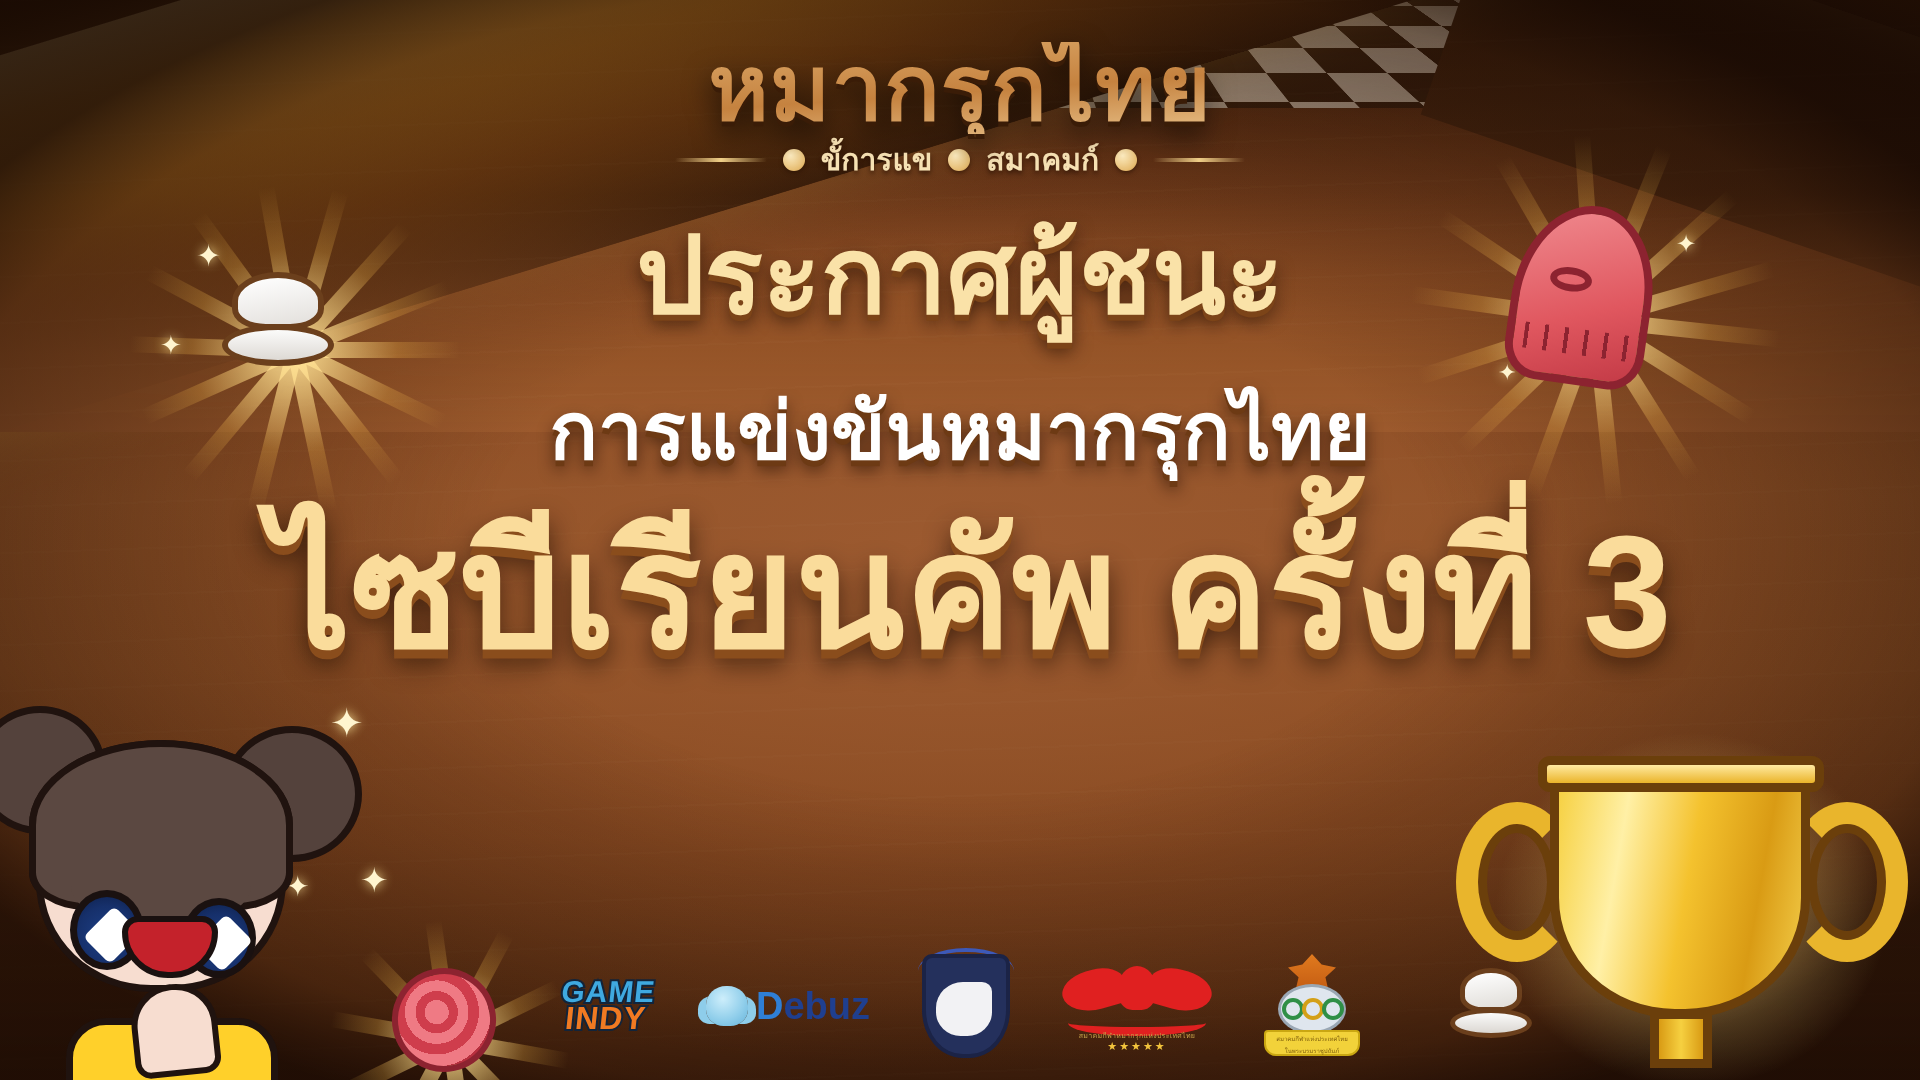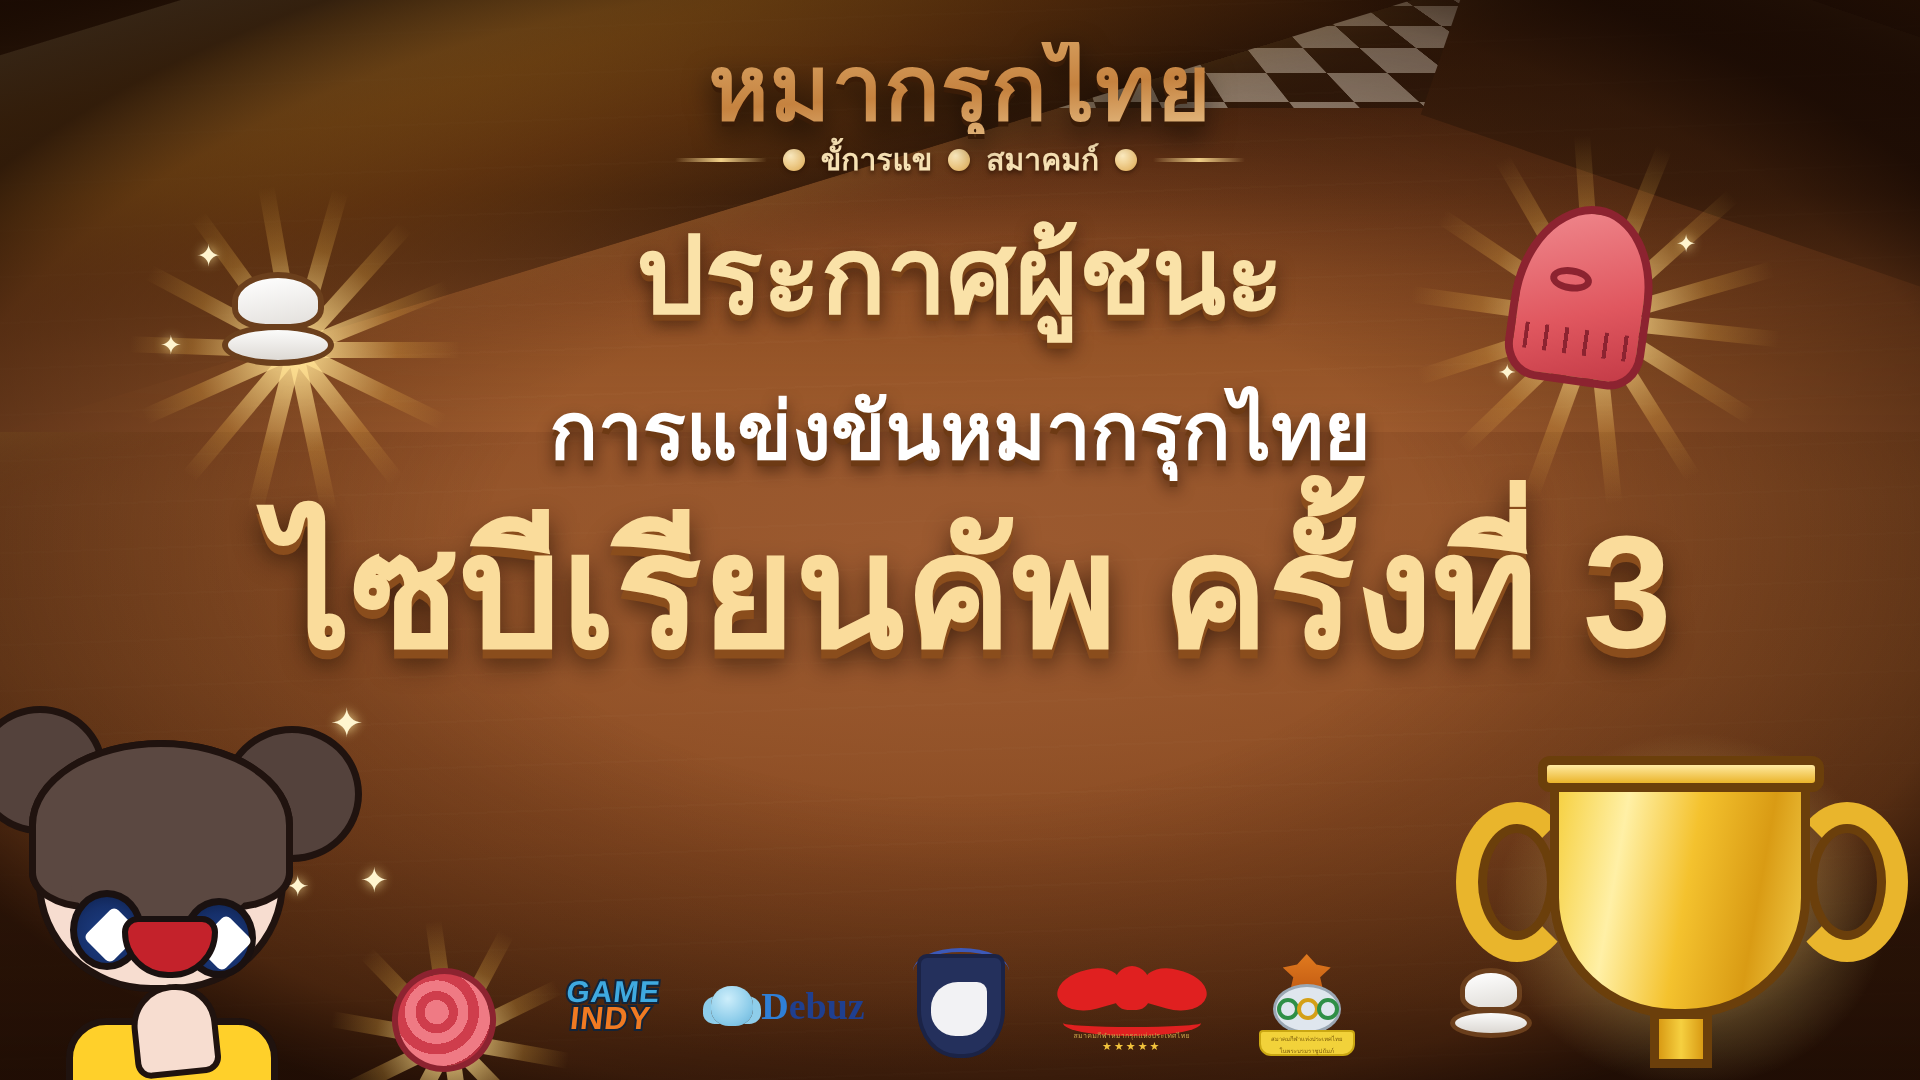--- a/index.html
+++ b/index.html
@@ -170,21 +170,21 @@
   .sp{display:flex;align-items:center;justify-content:center;}
   .sp-gameindy{flex-direction:column;line-height:.86;transform:skewX(-6deg);}
   .sp-gameindy .g1{font-size:30px;font-weight:700;color:#3fa9e0;
     -webkit-text-stroke:4px #12243a;paint-order:stroke fill;letter-spacing:1px;}
   .sp-gameindy .g2{font-size:32px;font-weight:700;color:#f07a22;
     -webkit-text-stroke:4px #12243a;paint-order:stroke fill;letter-spacing:1px;}
   .sp-debuz{gap:8px;}
   .sp-debuz .bug{width:42px;height:40px;border-radius:48% 48% 42% 42%;
     background:radial-gradient(circle at 40% 32%,#cdeefb,#8ecdea 60%,#66b3da);
     box-shadow:-14px 4px 0 -6px #8ecdea,14px 4px 0 -6px #8ecdea;}
-  .sp-debuz .txt{font-size:38px;font-weight:700;color:#1f3f8f;font-family:Liberation Serif, serif;}
+  .sp-debuz .txt{font-size:38px;font-weight:700;color:#1f3f8f;}
   .sp-debuz .txt b{color:#2f7fd6;}
   .sp-wolf{width:88px;height:104px;position:relative;}
   .sp-wolf .shield{position:absolute;inset:0;background:#24305c;
     border:4px solid #1b2346;border-radius:10px 10px 46% 46%;}
   .sp-wolf .wolf{position:absolute;left:14px;top:28px;width:56px;height:54px;
     background:#f2f2f4;border-radius:48% 18% 44% 44%;}
   .sp-wolf .arc{position:absolute;left:-4px;top:-6px;width:96px;height:46px;
     border-top:4px solid #3d59b8;border-radius:50% 50% 0 0;}
   .sp-garuda{width:150px;height:96px;position:relative;}
   .sp-garuda .wing{position:absolute;top:12px;width:64px;height:40px;background:#e02020;

